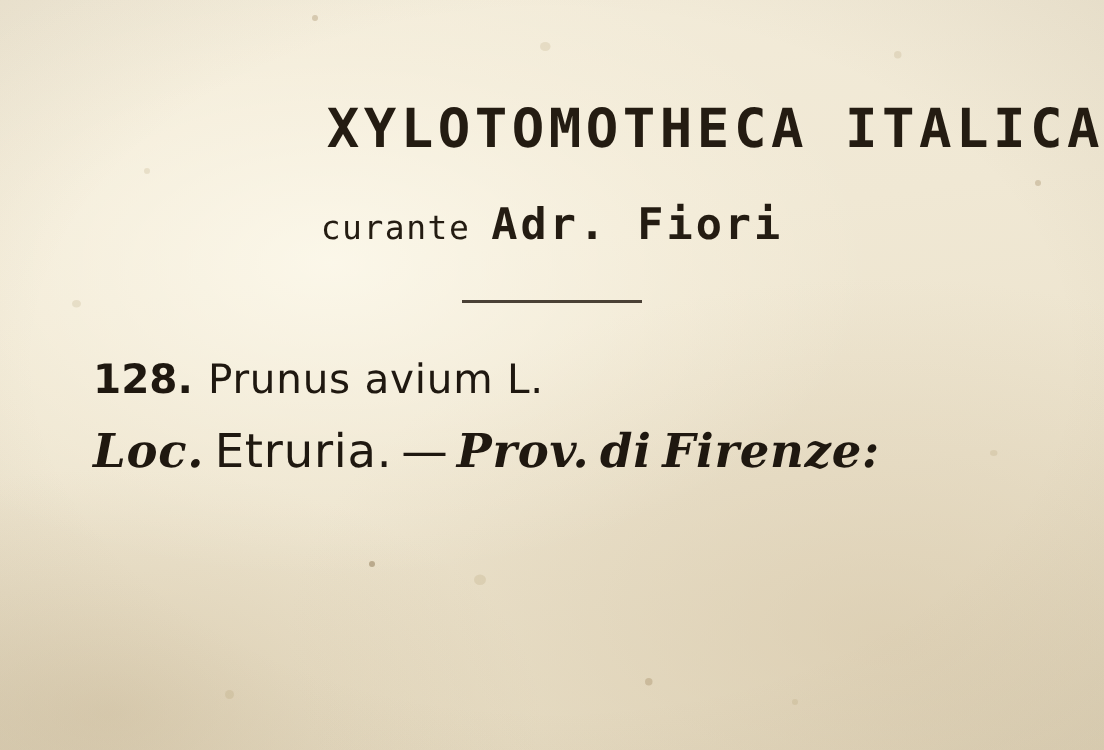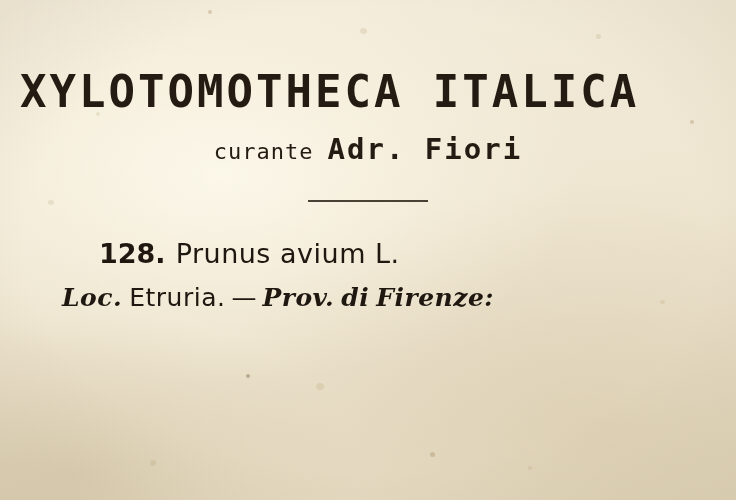--- a/index.html
+++ b/index.html
@@ -52,23 +52,23 @@
     width: 100%;
     height: 100%;
   }
 
   
   .title {
     position: absolute;
     top: 66px;
     left: 0;
     right: 0;
-    text-align: left;
+    text-align: right;
     font-family: "DejaVu Sans Mono", monospace;
-    font-size: 44px;
+    font-size: 36px;
     font-weight: bold;
     letter-spacing: 3px;
     color: #241c12;
     white-space: nowrap;
     padding-left: 20px;
   }
 
   .subtitle {
     position: absolute;
     top: 132px;
@@ -110,37 +110,36 @@
     top: 238px;
     left: 62px;
     white-space: nowrap;
     color: #1f1810;
   }
   .entry-line-1 .num {
     font-family: "DejaVu Sans", sans-serif;
     font-size: 27px;
     font-weight: bold;
     letter-spacing: 0px;
-    margin-left: 37px;
   }
   .entry-line-1 .taxon {
     font-family: "DejaVu Sans", sans-serif;
     font-size: 27px;
     font-weight: normal;
     margin-left: 10px;
     letter-spacing: 0.5px;
   }
 
   .entry-line-2 {
     position: absolute;
     top: 283px;
     left: 62px;
     white-space: nowrap;
     color: #1f1810;
-    font-size: 25px;
+    font-size: 31px;
   }
   .entry-line-3 {
     position: absolute;
     top: 327px;
     left: 88px;
     white-space: nowrap;
     color: #1f1810;
     font-size: 25px;
   }
 

